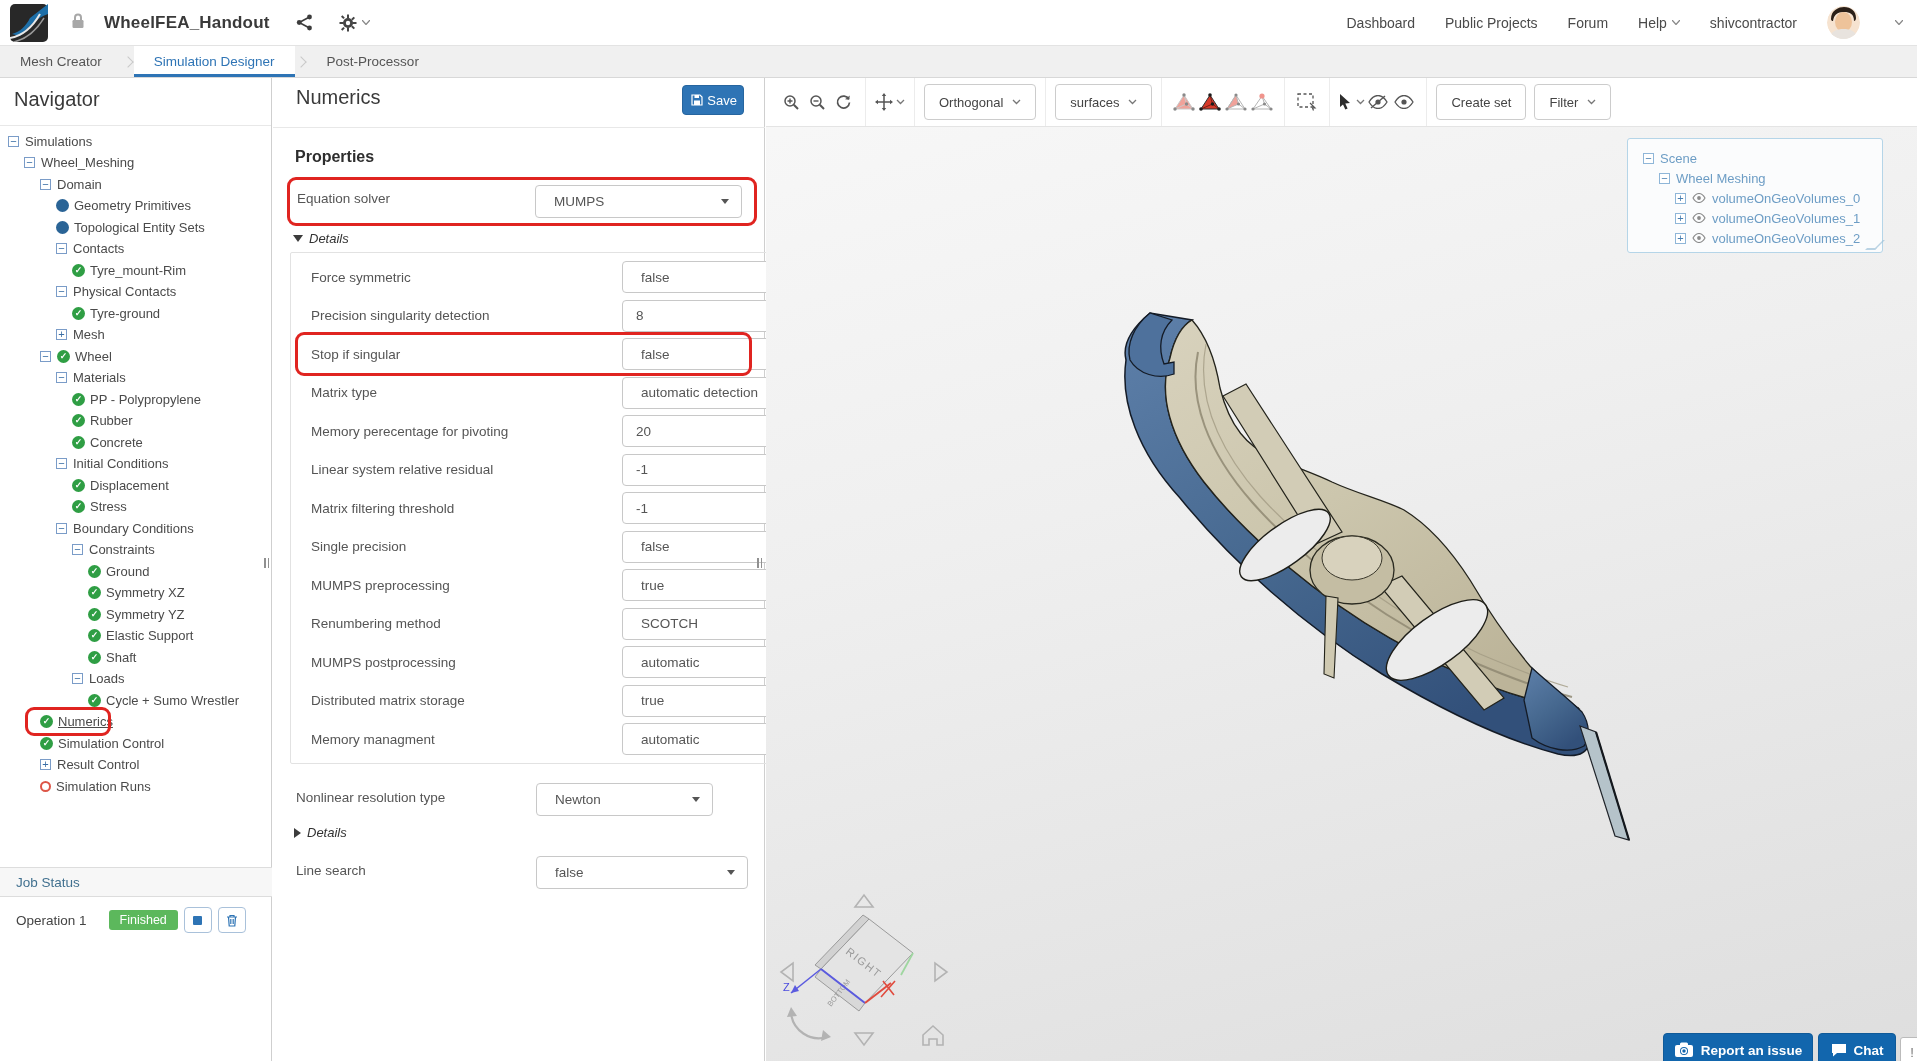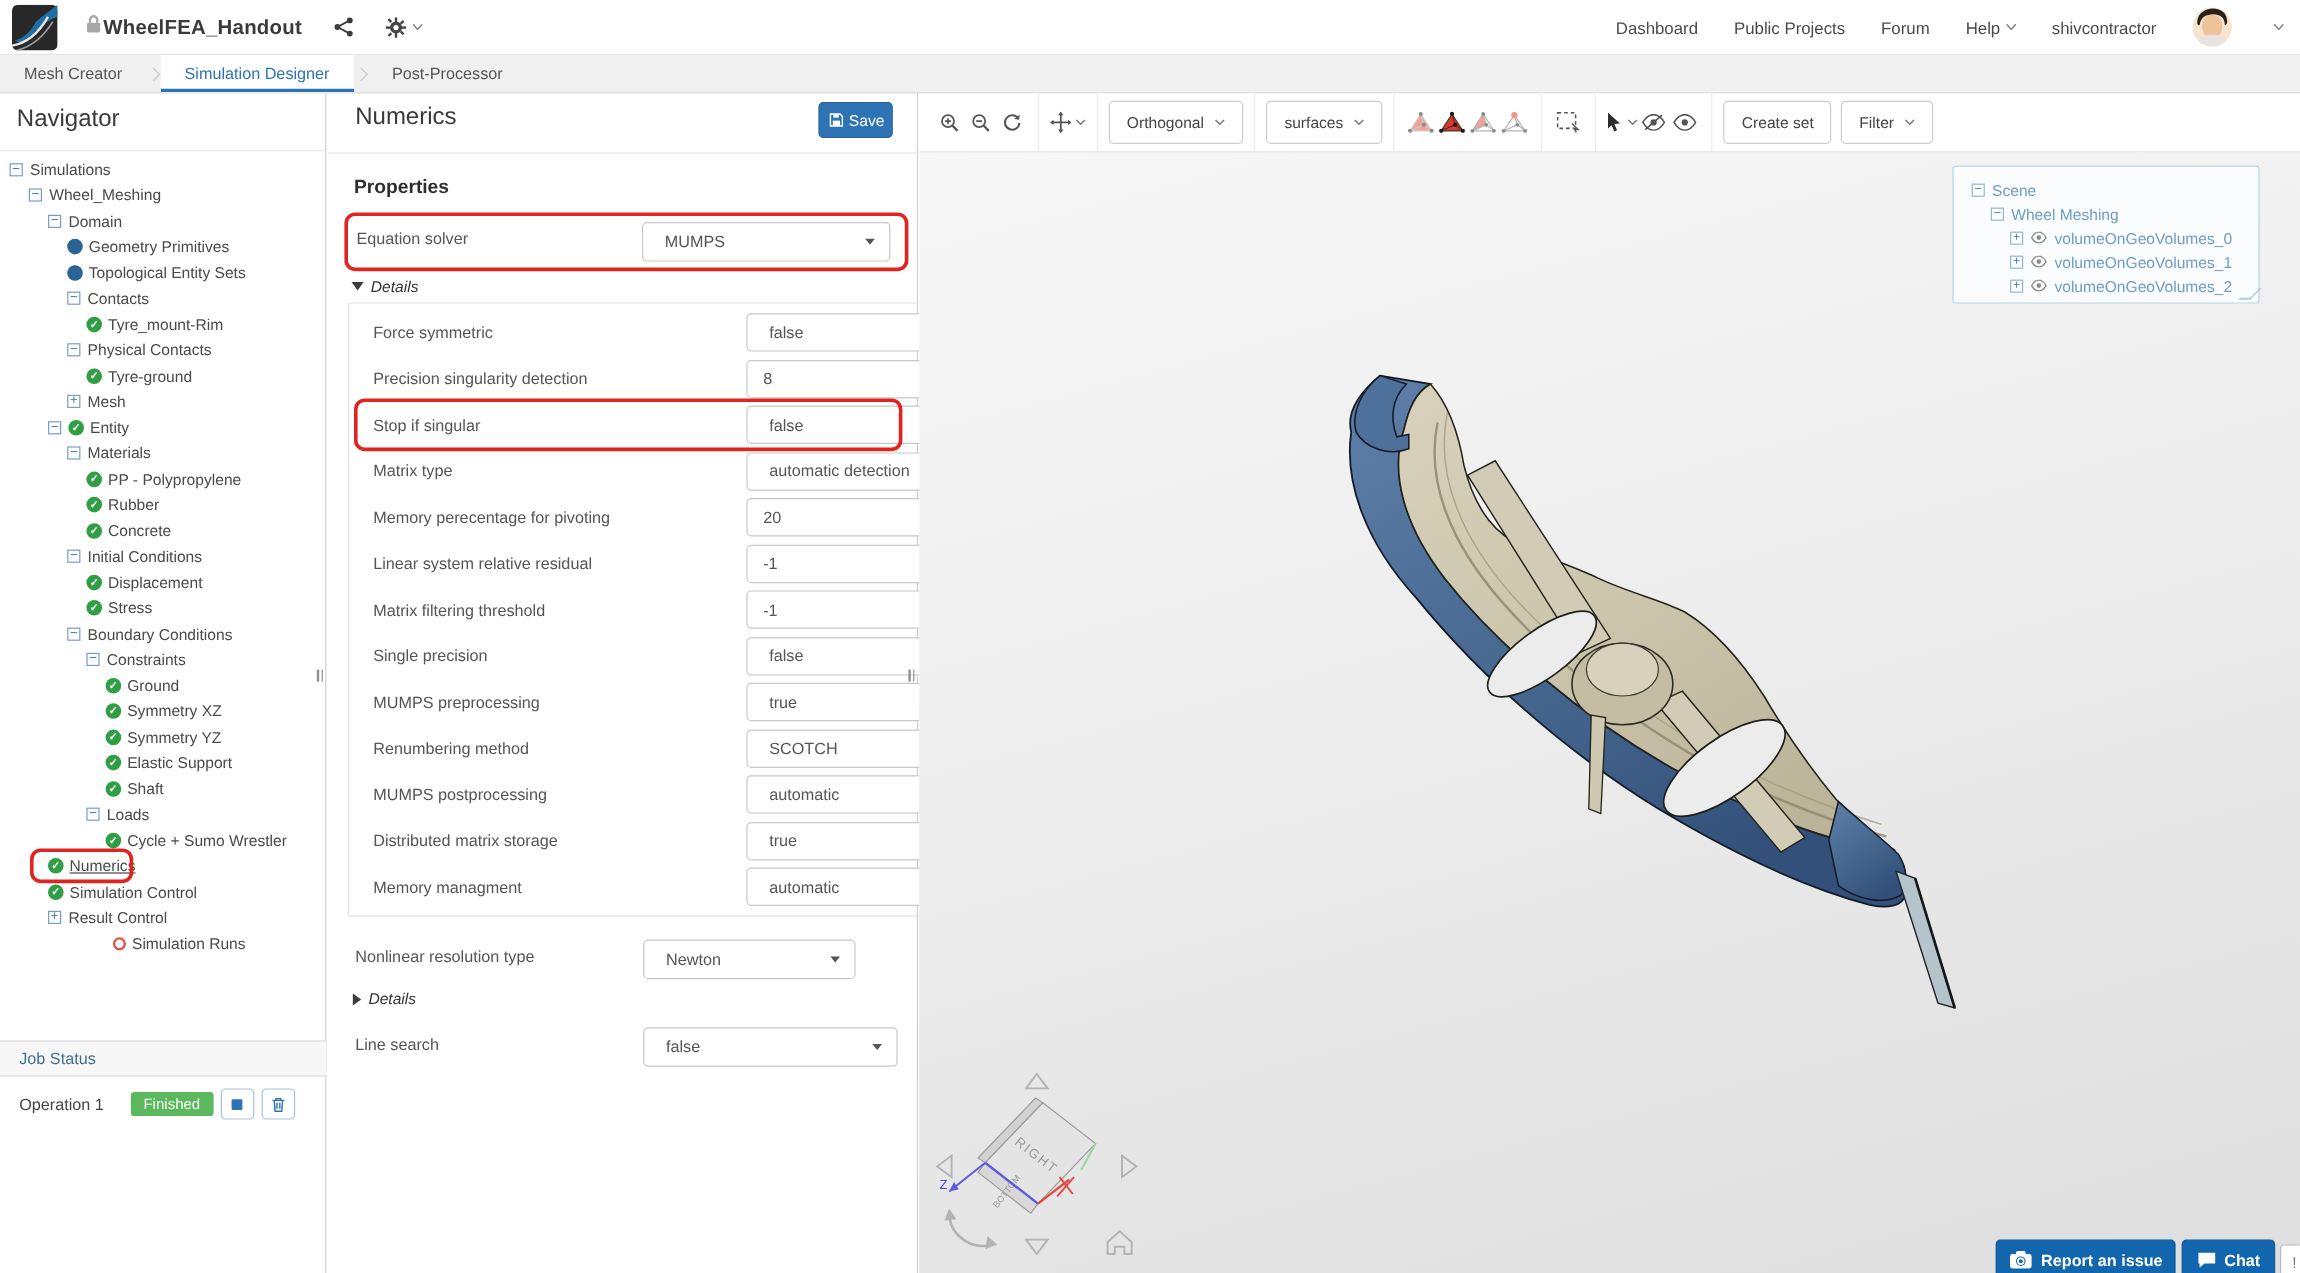--- a/index.html
+++ b/index.html
@@ -4,21 +4,21 @@
 <style>
   html,body{margin:0;padding:0;background:#888;}
   #app{position:relative;width:1917px;height:1061px;background:#fff;overflow:hidden;
        font-family:"Liberation Sans",sans-serif;color:#444;}
   #app *{box-sizing:border-box;}
 
   
   #hdr{position:absolute;left:0;top:0;width:1917px;height:46px;background:#fff;border-bottom:1px solid #e3e3e3;display:flex;align-items:center;}
   #logo{width:38px;height:38px;border-radius:5px;margin-left:10px;flex:none;}
   .hlock{margin-left:22px;}
-  #ptitle{font-size:17px;font-weight:bold;color:#3a3a3a;letter-spacing:.2px;}
+  #ptitle{margin-left:18px;font-size:17px;font-weight:bold;color:#3a3a3a;letter-spacing:.2px;}
   .hico{margin-left:26px;display:flex;align-items:center;}
   .caret{width:8px;height:5px;margin-left:5px;}
   #hnav{margin-left:auto;display:flex;align-items:center;gap:30px;margin-right:14px;font-size:14px;color:#4a4a4a;}
   .hlink{display:flex;align-items:center;cursor:pointer;}
   #avatar{width:33px;height:33px;border-radius:50%;overflow:hidden;flex:none;}
 
   
   #tabs{position:absolute;left:0;top:46px;width:1917px;height:32px;background:#f0f0f0;border-bottom:1px solid #d8d8d8;display:flex;align-items:stretch;}
   .tab{display:flex;align-items:center;padding:0 20px;font-size:13.5px;color:#555;cursor:pointer;}
   .tab.active{background:#fff;color:#2e74b5;box-shadow:inset 0 -3px 0 #2e74b5;}
@@ -210,21 +210,21 @@
           <span class="ico check">✓</span>
           <span>Tyre-ground</span>
         </div>
         <div class="trow" style="top: 193.5px; padding-left: 56px;">
           <span class="box">+</span>
           <span>Mesh</span>
         </div>
         <div class="trow" style="top: 215px; padding-left: 40px;">
           <span class="box">−</span>
           <span class="ico check">✓</span>
-          <span>Entity</span>
+          <span>Wheel</span>
         </div>
         <div class="trow" style="top: 236.5px; padding-left: 56px;">
           <span class="box">−</span>
           <span>Materials</span>
         </div>
         <div class="trow" style="top: 258px; padding-left: 72px;">
           <span class="ico check">✓</span>
           <span>PP - Polypropylene</span>
         </div>
         <div class="trow" style="top: 279.5px; padding-left: 72px;">
@@ -289,21 +289,21 @@
         </div>
         <div class="redring" style="left: 25px; top: 576.5px; width: 86px; height: 29px;"></div>
         <div class="trow" style="top: 602px; padding-left: 40px;">
           <span class="ico check">✓</span>
           <span>Simulation Control</span>
         </div>
         <div class="trow" style="top: 623.5px; padding-left: 40px;">
           <span class="box">+</span>
           <span>Result Control</span>
         </div>
-        <div class="trow" style="top: 645px; padding-left: 52px; margin-left: 42px;">
+        <div class="trow" style="top: 645px; padding-left: 40px;">
           <span class="ico circle"></span>
           <span>Simulation Runs</span>
         </div>
       </div>
 
     <div id="jshd">
         <span>Job Status</span>
       </div>
     <div id="jsrow">
       <span id="jsop">Operation 1</span>

